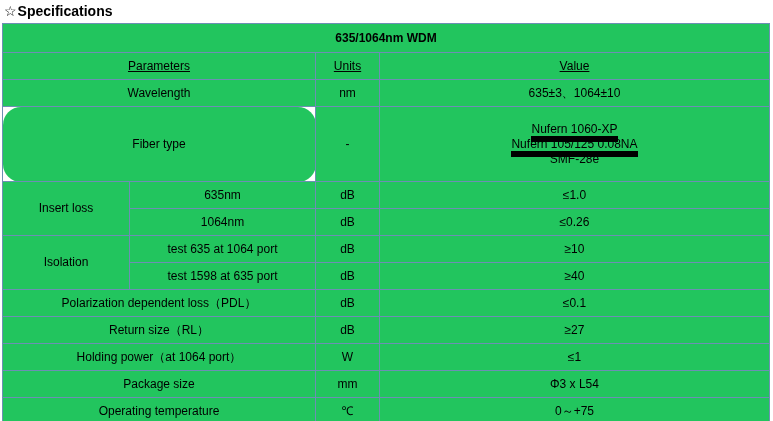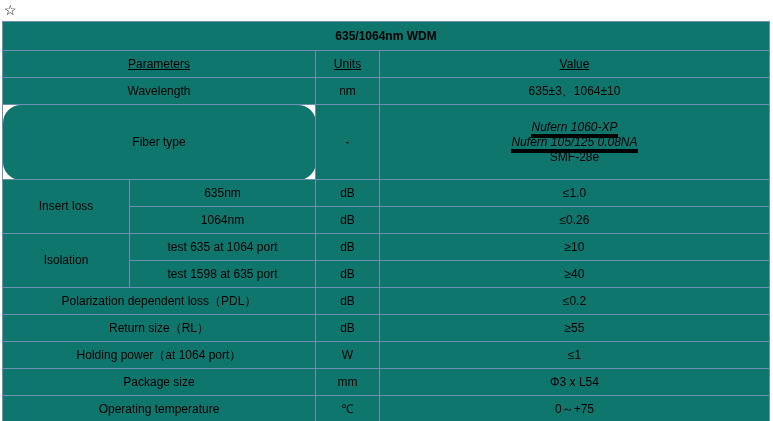--- a/index.html
+++ b/index.html
@@ -37,21 +37,21 @@
     letter-spacing: 0px;
   }
   table.spec {
     border-collapse: collapse;
     width: 767px;
     margin-left: 2px;
     table-layout: fixed;
   }
   table.spec td {
     border: 1px solid #6d8fb4;
-    background: #0f766e;
+    background: #22c55e;
     text-align: center;
     vertical-align: middle;
     font-size: 12px;
     padding: 2px 3px;
     line-height: 15px;
   }
   td.header-main {
     background: #c9e3f7;
     font-weight: bold;
     font-size: 12.5px;
@@ -67,38 +67,38 @@
     height: 22px;
   }
   td.fiber-type {
     height: 70px;
     border-radius: 18px;
   }
   td.fiber-val {
     line-height: 21px;
   }
   .ul {
-    border-bottom: 4px solid #000000;
+    border-bottom: 6px solid #000000;
     padding-bottom: 0px;
-    font-style: italic;
   }
   td.sub-label {
     height: 22px;
   }
   td.group-label {
     height: 44px;
   }
 </style>
 </head>
 <body>
 
 <div class="page">
 
   <div class="title-row">
     <span class="star-icon">☆</span>
+    <span class="title-text">Specifications</span>
   </div>
 
   <table class="spec">
     <colgroup>
       <col style="width:127px">
       <col style="width:186px">
       <col style="width:64px">
       <col style="width:390px">
     </colgroup>
     <tbody>
@@ -147,27 +147,27 @@
       </tr>
       <tr>
         <td class="sub-label">test 1598 at 635 port</td>
         <td>dB</td>
         <td>≥40</td>
       </tr>
 
       <tr>
         <td class="param" colspan="2">Polarization dependent loss（PDL）</td>
         <td>dB</td>
-        <td>≤0.2</td>
+        <td>≤0.1</td>
       </tr>
 
       <tr>
         <td class="param" colspan="2">Return size（RL）</td>
         <td>dB</td>
-        <td>≥55</td>
+        <td>≥27</td>
       </tr>
 
       <tr>
         <td class="param" colspan="2">Holding power（at 1064 port）</td>
         <td>W</td>
         <td>≤1</td>
       </tr>
 
       <tr>
         <td class="param" colspan="2">Package size</td>

